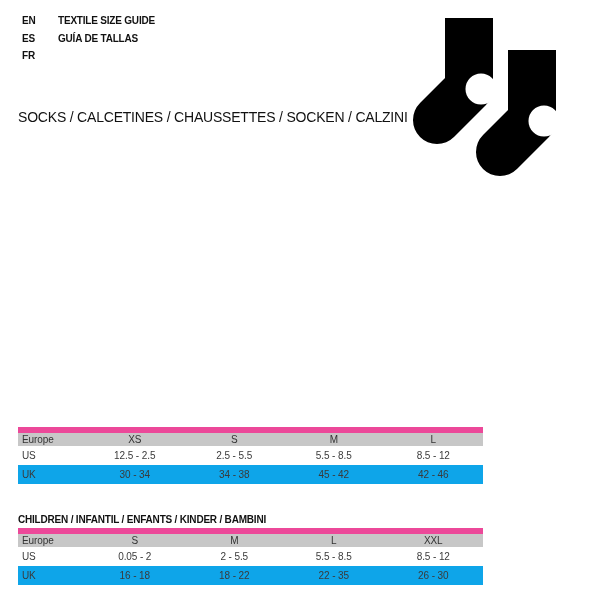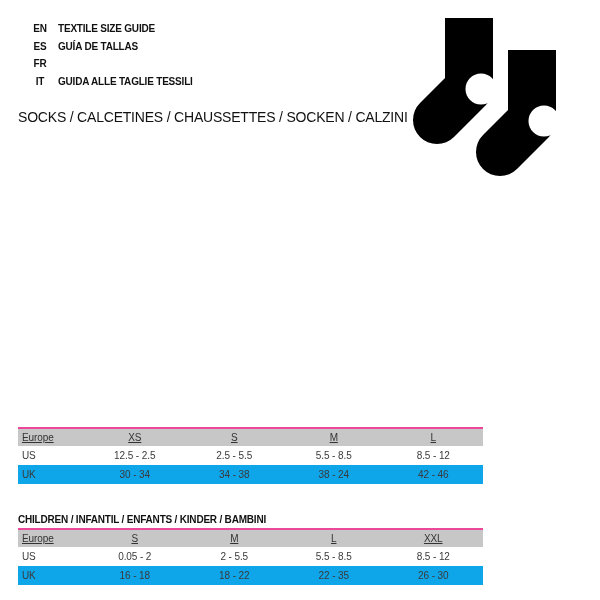--- a/index.html
+++ b/index.html
@@ -6,21 +6,21 @@
   body{
     width:600px;height:600px;
     background:#ffffff;
     font-family:"Liberation Sans", sans-serif;
     position:relative;
     overflow:hidden;
   }
   #screen{position:absolute;inset:0;width:600px;height:600px;background:#fff;}
 
   
-  .lang-block{position:absolute;left:22px;top:20px;text-align:center;}
+  .lang-block{position:absolute;left:22px;top:12px;}
   .lang-row{display:flex;align-items:center;height:17.5px;}
   .lang-code{width:36px;font-size:10px;font-weight:bold;color:#111;letter-spacing:-0.2px;}
   .lang-label{font-size:10px;font-weight:bold;color:#111;letter-spacing:-0.2px;white-space:nowrap;}
 
   
   .category{
     position:absolute;left:18px;top:109px;
     font-size:14px;font-weight:normal;color:#111;
     letter-spacing:-0.2px;white-space:nowrap;
   }
@@ -31,24 +31,23 @@
   
   .tbl-title{
     position:absolute;left:18px;
     font-size:10px;font-weight:bold;color:#111;
     letter-spacing:-0.2px;white-space:nowrap;
   }
   .tbl{position:absolute;left:18px;width:465px;}
   .row{display:flex;height:19px;align-items:center;font-size:10px;color:#3a3a3a;}
   .row.head{
     background:#c7c7c7;
-    border-top:2px solid #ec4899;
+    border-top:6px solid #ec4899;
     box-sizing:border-box;
     color:#333;
-    text-decoration:underline;
   }
   .row.alt{background:#0ea5e9;}
   .cell{flex:1;text-align:center;letter-spacing:-0.1px;}
   .cell.label{flex:0 0 67px;text-align:left;padding-left:4px;box-sizing:border-box;}
 </style>
 </head>
 <body>
 
 <div id="screen">
 
@@ -56,24 +55,20 @@
     <div class="lang-row">
       <span class="lang-code">EN</span>
       <span class="lang-label">TEXTILE SIZE GUIDE</span>
     </div>
     <div class="lang-row">
       <span class="lang-code">ES</span>
       <span class="lang-label">GUÍA DE TALLAS</span>
     </div>
     <div class="lang-row">
       <span class="lang-code">FR</span>
-    </div>
-    <div class="lang-row">
-      <span class="lang-code">IT</span>
-      <span class="lang-label">GUIDA ALLE TAGLIE TESSILI</span>
     </div>
   </div>
 
   <div class="category">SOCKS / CALCETINES / CHAUSSETTES / SOCKEN / CALZINI</div>
 
   <div class="icon-wrap">
     <svg width="145" height="160" viewBox="0 0 145 160" xmlns="http://www.w3.org/2000/svg">
       <g>
         <rect x="33" y="0" width="48" height="26" fill="#000"></rect>
         <path d="M57,24 L57,70 L25,102" stroke="#000" stroke-width="48" stroke-linecap="round" stroke-linejoin="round" fill="none"></path>
@@ -99,21 +94,21 @@
       <div class="cell label">US</div>
       <div class="cell">12.5 - 2.5</div>
       <div class="cell">2.5 - 5.5</div>
       <div class="cell">5.5 - 8.5</div>
       <div class="cell">8.5 - 12</div>
     </div>
     <div class="row alt">
       <div class="cell label">UK</div>
       <div class="cell">30 - 34</div>
       <div class="cell">34 - 38</div>
-      <div class="cell">38 - 24</div>
+      <div class="cell">45 - 42</div>
       <div class="cell">42 - 46</div>
     </div>
   </div>
 
   <div class="tbl-title" style="top:514px">CHILDREN / INFANTIL / ENFANTS / KINDER / BAMBINI</div>
   <div class="tbl" style="top:528px">
     <div class="row head">
       <div class="cell label">Europe</div>
       <div class="cell">S</div>
       <div class="cell">M</div>

